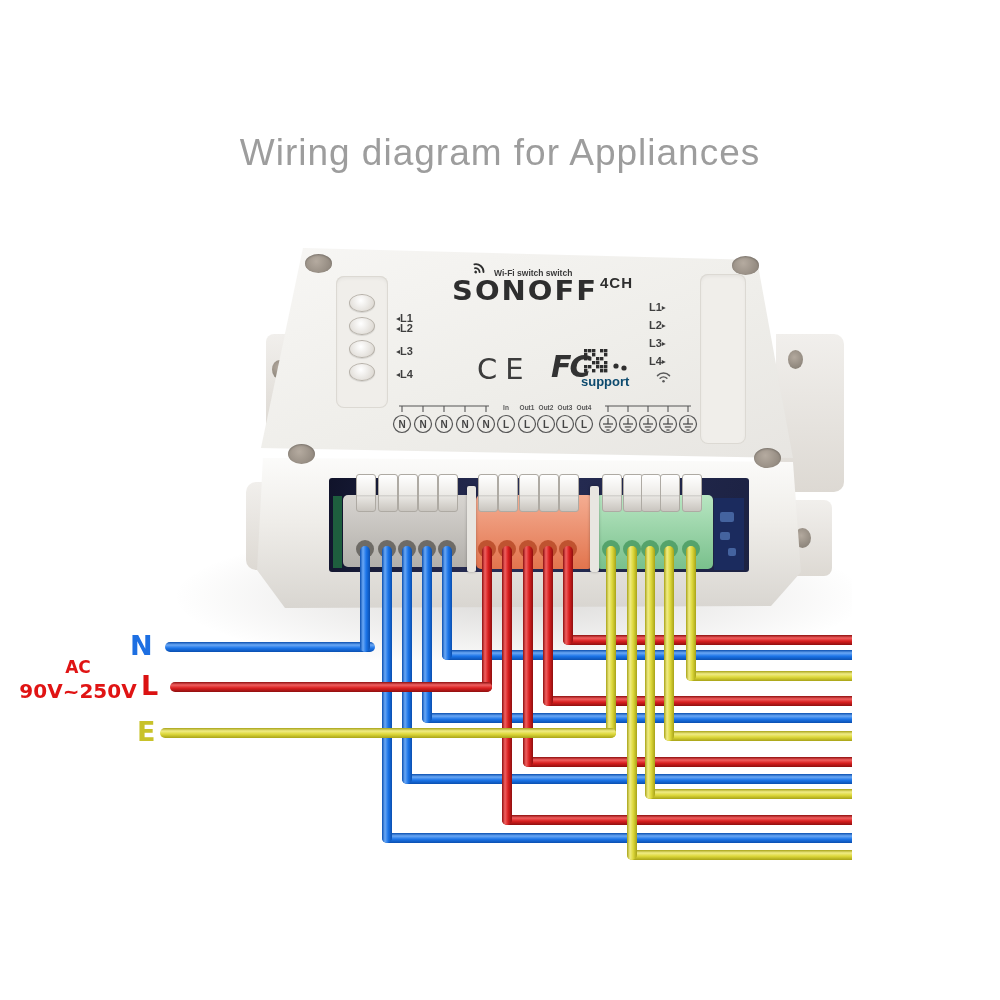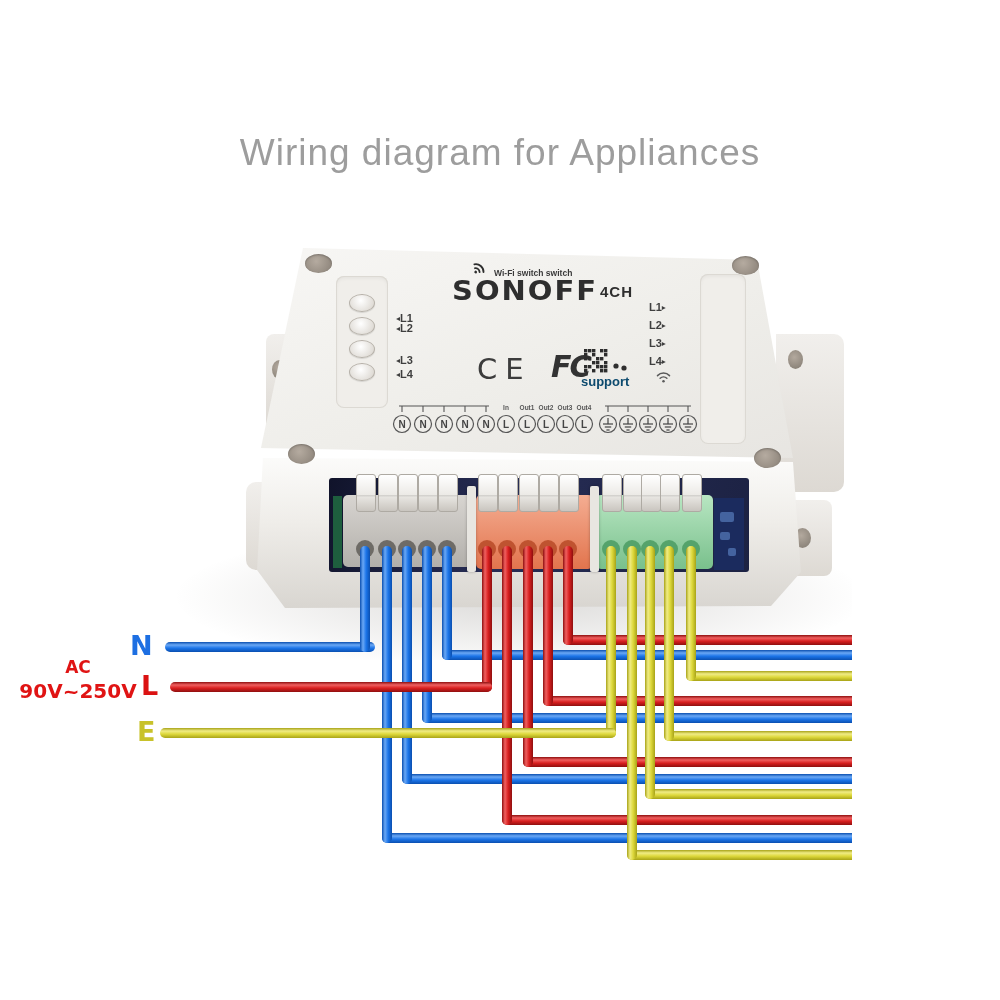--- a/index.html
+++ b/index.html
@@ -107,35 +107,35 @@
   <div class="screw" style="left:754px;top:448px;width:27px;height:20px;"></div>
 
   <div class="side-strip" style="left:336px;top:276px;width:52px;height:132px;"></div>
   <div class="side-strip" style="left:700px;top:274px;width:46px;height:170px;"></div>
   <div id="buttons">
       <div class="chan-btn" style="left: 349px; top: 294px;"></div>
       <div class="chan-label" style="left: 396px; top: 312px;"><span class="tri">◂</span>L1</div>
       <div class="chan-btn" style="left: 349px; top: 317px;"></div>
       <div class="chan-label" style="left: 396px; top: 322px;"><span class="tri">◂</span>L2</div>
       <div class="chan-btn" style="left: 349px; top: 340px;"></div>
-      <div class="chan-label" style="left: 396px; top: 345px; margin-top: 9px;"><span class="tri">◂</span>L3</div>
+      <div class="chan-label" style="left: 396px; top: 345px;"><span class="tri">◂</span>L3</div>
       <div class="chan-btn" style="left: 349px; top: 363px;"></div>
       <div class="chan-label" style="left: 396px; top: 368px;"><span class="tri">◂</span>L4</div>
     </div>
 
   <div class="brand">Sonoff</div>
   <svg class="wifi-svg" style="left:471px;top:259px;transform:rotate(40deg);" width="17" height="17" viewBox="0 0 20 20">
     <g stroke="#2e2e2e" fill="none" stroke-width="2.2" stroke-linecap="round">
       <path d="M3 11 a9 9 0 0 1 14 0"></path>
         <path d="M6.5 14 a5 5 0 0 1 7 0"></path>
     </g>
       <circle cx="10" cy="17" r="1.6" fill="#2e2e2e"></circle>
   </svg>
   <div class="tagline" style="position: absolute; left: 494px; top: 268px; z-index: 6;">Wi-Fi switch switch</div>
-  <div class="model" style="position: absolute; left: 600px; top: 283px; z-index: 6;">4CH</div>
+  <div class="model" style="position: absolute; left: 600px; top: 274px; z-index: 6;">4CH</div>
 
 
   <div class="cert-ce">CE</div>
   <div class="cert-fcc">FC</div>
   <svg class="wifi-svg" style="left:583px;top:348px;" width="26" height="26" viewBox="0 0 26 26" id="qr">
       <rect x="1" y="1" width="3.4" height="3.4" fill="#2d2d2d"></rect>
       <rect x="5" y="1" width="3.4" height="3.4" fill="#2d2d2d"></rect>
       <rect x="9" y="1" width="3.4" height="3.4" fill="#2d2d2d"></rect>
       <rect x="17" y="1" width="3.4" height="3.4" fill="#2d2d2d"></rect>
       <rect x="21" y="1" width="3.4" height="3.4" fill="#2d2d2d"></rect>

